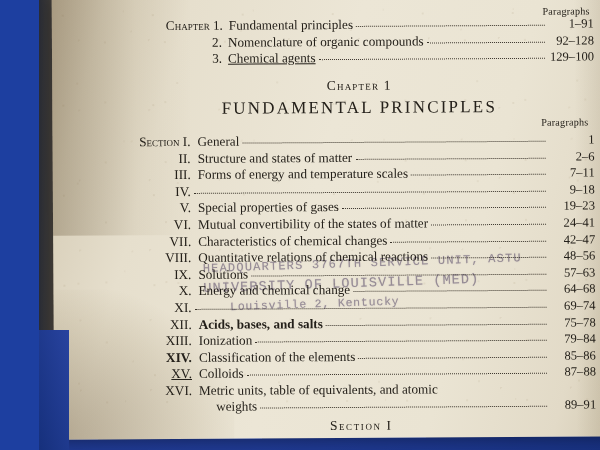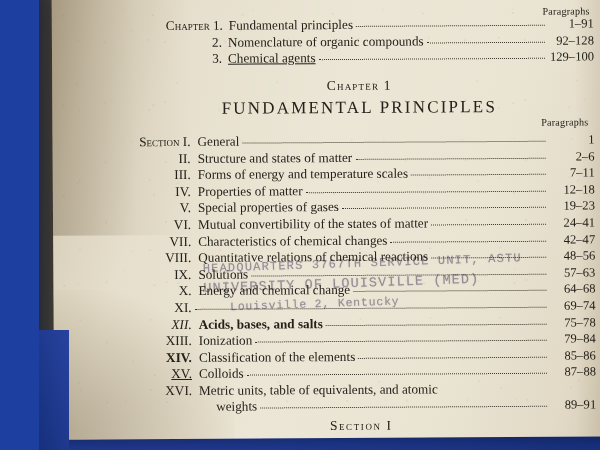--- a/index.html
+++ b/index.html
@@ -272,23 +272,22 @@
         <span class="pg">2–6</span>
       </div>
       <div class="toc-line">
         <span class="sec-num lbl" style="width:66px;">III.</span>
         <span class="lbl" style="padding-left:5px;">Forms of energy and temperature scales</span>
         <span class="dots"></span>
         <span class="pg">7–11</span>
       </div>
       <div class="toc-line">
         <span class="sec-num lbl" style="width:66px;">IV.</span>
-        <span class="lbl" style="padding-left:5px;">Properties of matter</span>
-        <span class="dots"></span>
-        <span class="pg">12–18</span>
+        <span class="dots"></span>
+        <span class="pg">9–18</span>
       </div>
       <div class="toc-line">
         <span class="sec-num lbl" style="width:66px;">V.</span>
         <span class="lbl" style="padding-left:5px;">Special properties of gases</span>
         <span class="dots"></span>
         <span class="pg">19–23</span>
       </div>
       <div class="toc-line">
         <span class="sec-num lbl" style="width:66px;">VI.</span>
         <span class="lbl" style="padding-left:5px;">Mutual convertibility of the states of matter</span>
@@ -318,21 +317,21 @@
         <span class="lbl" style="padding-left:5px;">Energy and chemical change</span>
         <span class="dots"></span>
         <span class="pg">64–68</span>
       </div>
       <div class="toc-line">
         <span class="sec-num lbl" style="width:66px;">XI.</span>
         <span class="dots"></span>
         <span class="pg">69–74</span>
       </div>
       <div class="toc-line">
-        <span class="sec-num lbl" style="width:66px;font-style:italic;">XII.</span>
+        <span class="sec-num lbl" style="width:66px;">XII.</span>
         <span class="lbl" style="padding-left:5px;font-weight:bold;">Acids, bases, and salts</span>
         <span class="dots"></span>
         <span class="pg">75–78</span>
       </div>
       <div class="toc-line">
         <span class="sec-num lbl" style="width:66px;">XIII.</span>
         <span class="lbl" style="padding-left:5px;">Ionization</span>
         <span class="dots"></span>
         <span class="pg">79–84</span>
       </div>

